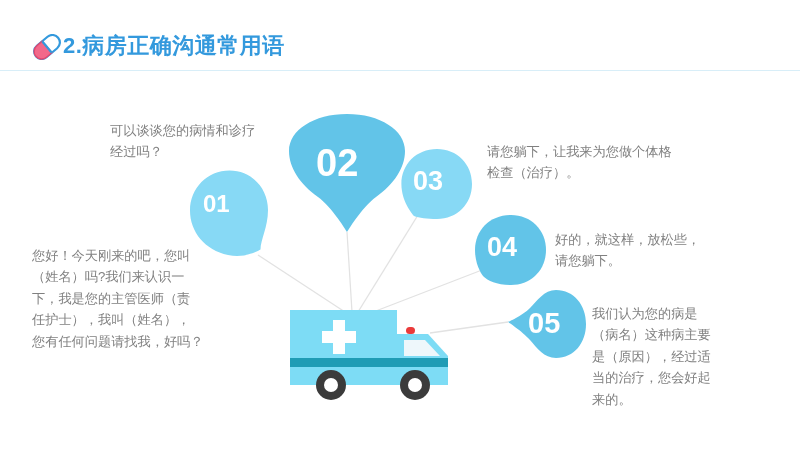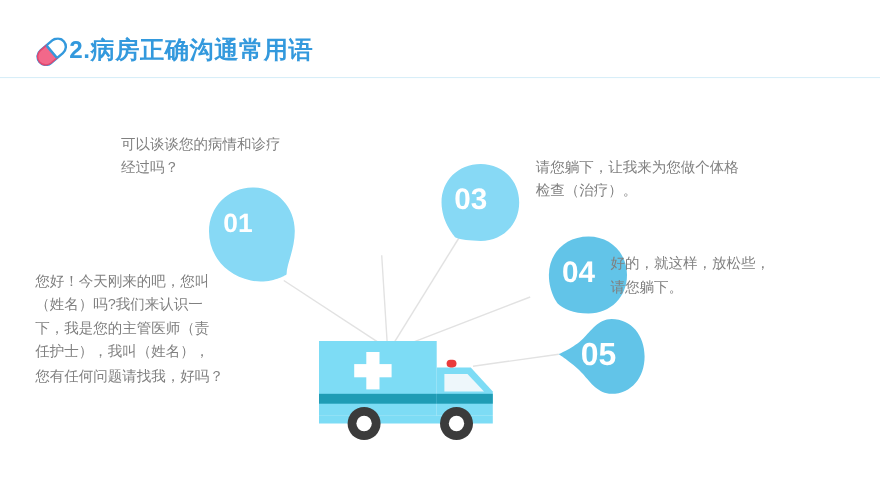--- a/index.html
+++ b/index.html
@@ -122,30 +122,37 @@
   </svg>
 
   <div class="pin" style="left:186px; top:167px; width:88px; height:94px;">
     <svg viewBox="0 0 88 94" width="88" height="94">
       <path d="M74.5 82.5 C74.5 82.5 60 92 42 88 C19 83 4 65 4 43.5 C4 21 21.5 3.5 43.5 3.5
                C65.5 3.5 82 21 82 43 C82 60 74.5 73 74.5 82.5 Z" fill="#87d9f5"></path>
     </svg>
     <div class="pin-num" style="left:17px; top:25px; font-size:24px;">01</div>
   </div>
 
+  <div class="pin" style="left:284px; top:111px; width:126px; height:124px;">
+    <svg viewBox="0 0 126 124" width="126" height="124">
+      <path d="M63 121 C63 121 48 96 34 86 C16 73 5 57 5 40 C5 19 30 3 63 3
+               C96 3 121 19 121 40 C121 57 110 73 92 86 C78 96 63 121 63 121 Z" fill="#62c4e8"></path>
+    </svg>
+    <div class="pin-num" style="left:32px; top:33px; font-size:38px;">02</div>
+  </div>
 
   <div class="pin" style="left:399px; top:146px; width:76px; height:80px;">
     <svg viewBox="0 0 76 80" width="76" height="80">
       <path d="M15 70 C15 70 5 59 3 45 C-1 22 15 3 38 3 C58 3 73 18 73 38
                C73 58 58 73 38 73 C28 73 20 72 15 70 Z" fill="#87d9f5"></path>
     </svg>
     <div class="pin-num" style="left:14px; top:22px; font-size:27px;">03</div>
   </div>
 
-  <div class="pin" style="left:497px; top:212px; width:76px; height:78px;">
+  <div class="pin" style="left:473px; top:212px; width:76px; height:78px;">
     <svg viewBox="0 0 76 78" width="76" height="78">
       <path d="M10 64 C10 64 2 54 2 38 C2 18 17 3 38 3 C58 3 73 18 73 38
                C73 58 58 73 38 73 C24 73 15 69 10 64 Z" fill="#62c4e8"></path>
     </svg>
     <div class="pin-num" style="left:14px; top:22px; font-size:27px;">04</div>
   </div>
 
   <div class="pin" style="left:506px; top:288px; width:82px; height:76px;">
     <svg viewBox="0 0 82 76" width="82" height="76">
       <path d="M2 34 C2 34 16 28 24 20 C31 13 38 2 50 2 C68 2 80 17 80 36
@@ -192,14 +199,19 @@
 
   <div class="txt" style="left:110px; top:120px; width:220px;">可以谈谈您的病情和诊疗
 经过吗？</div>
 
   <div class="txt" style="left:487px; top:142px; width:280px;font-family:Liberation Mono, monospace;">请您躺下，让我来为您做个体格
 检查（治疗）。</div>
 
   <div class="txt" style="left:555px; top:229px; width:230px;">好的，就这样，放松些，
 请您躺下。</div>
 
+  <div class="txt" style="left:592px; top:303px; width:180px;">我们认为您的病是
+（病名）这种病主要
+是（原因），经过适
+当的治疗，您会好起
+来的。</div>
 
 </div>
 
 </body></html>

